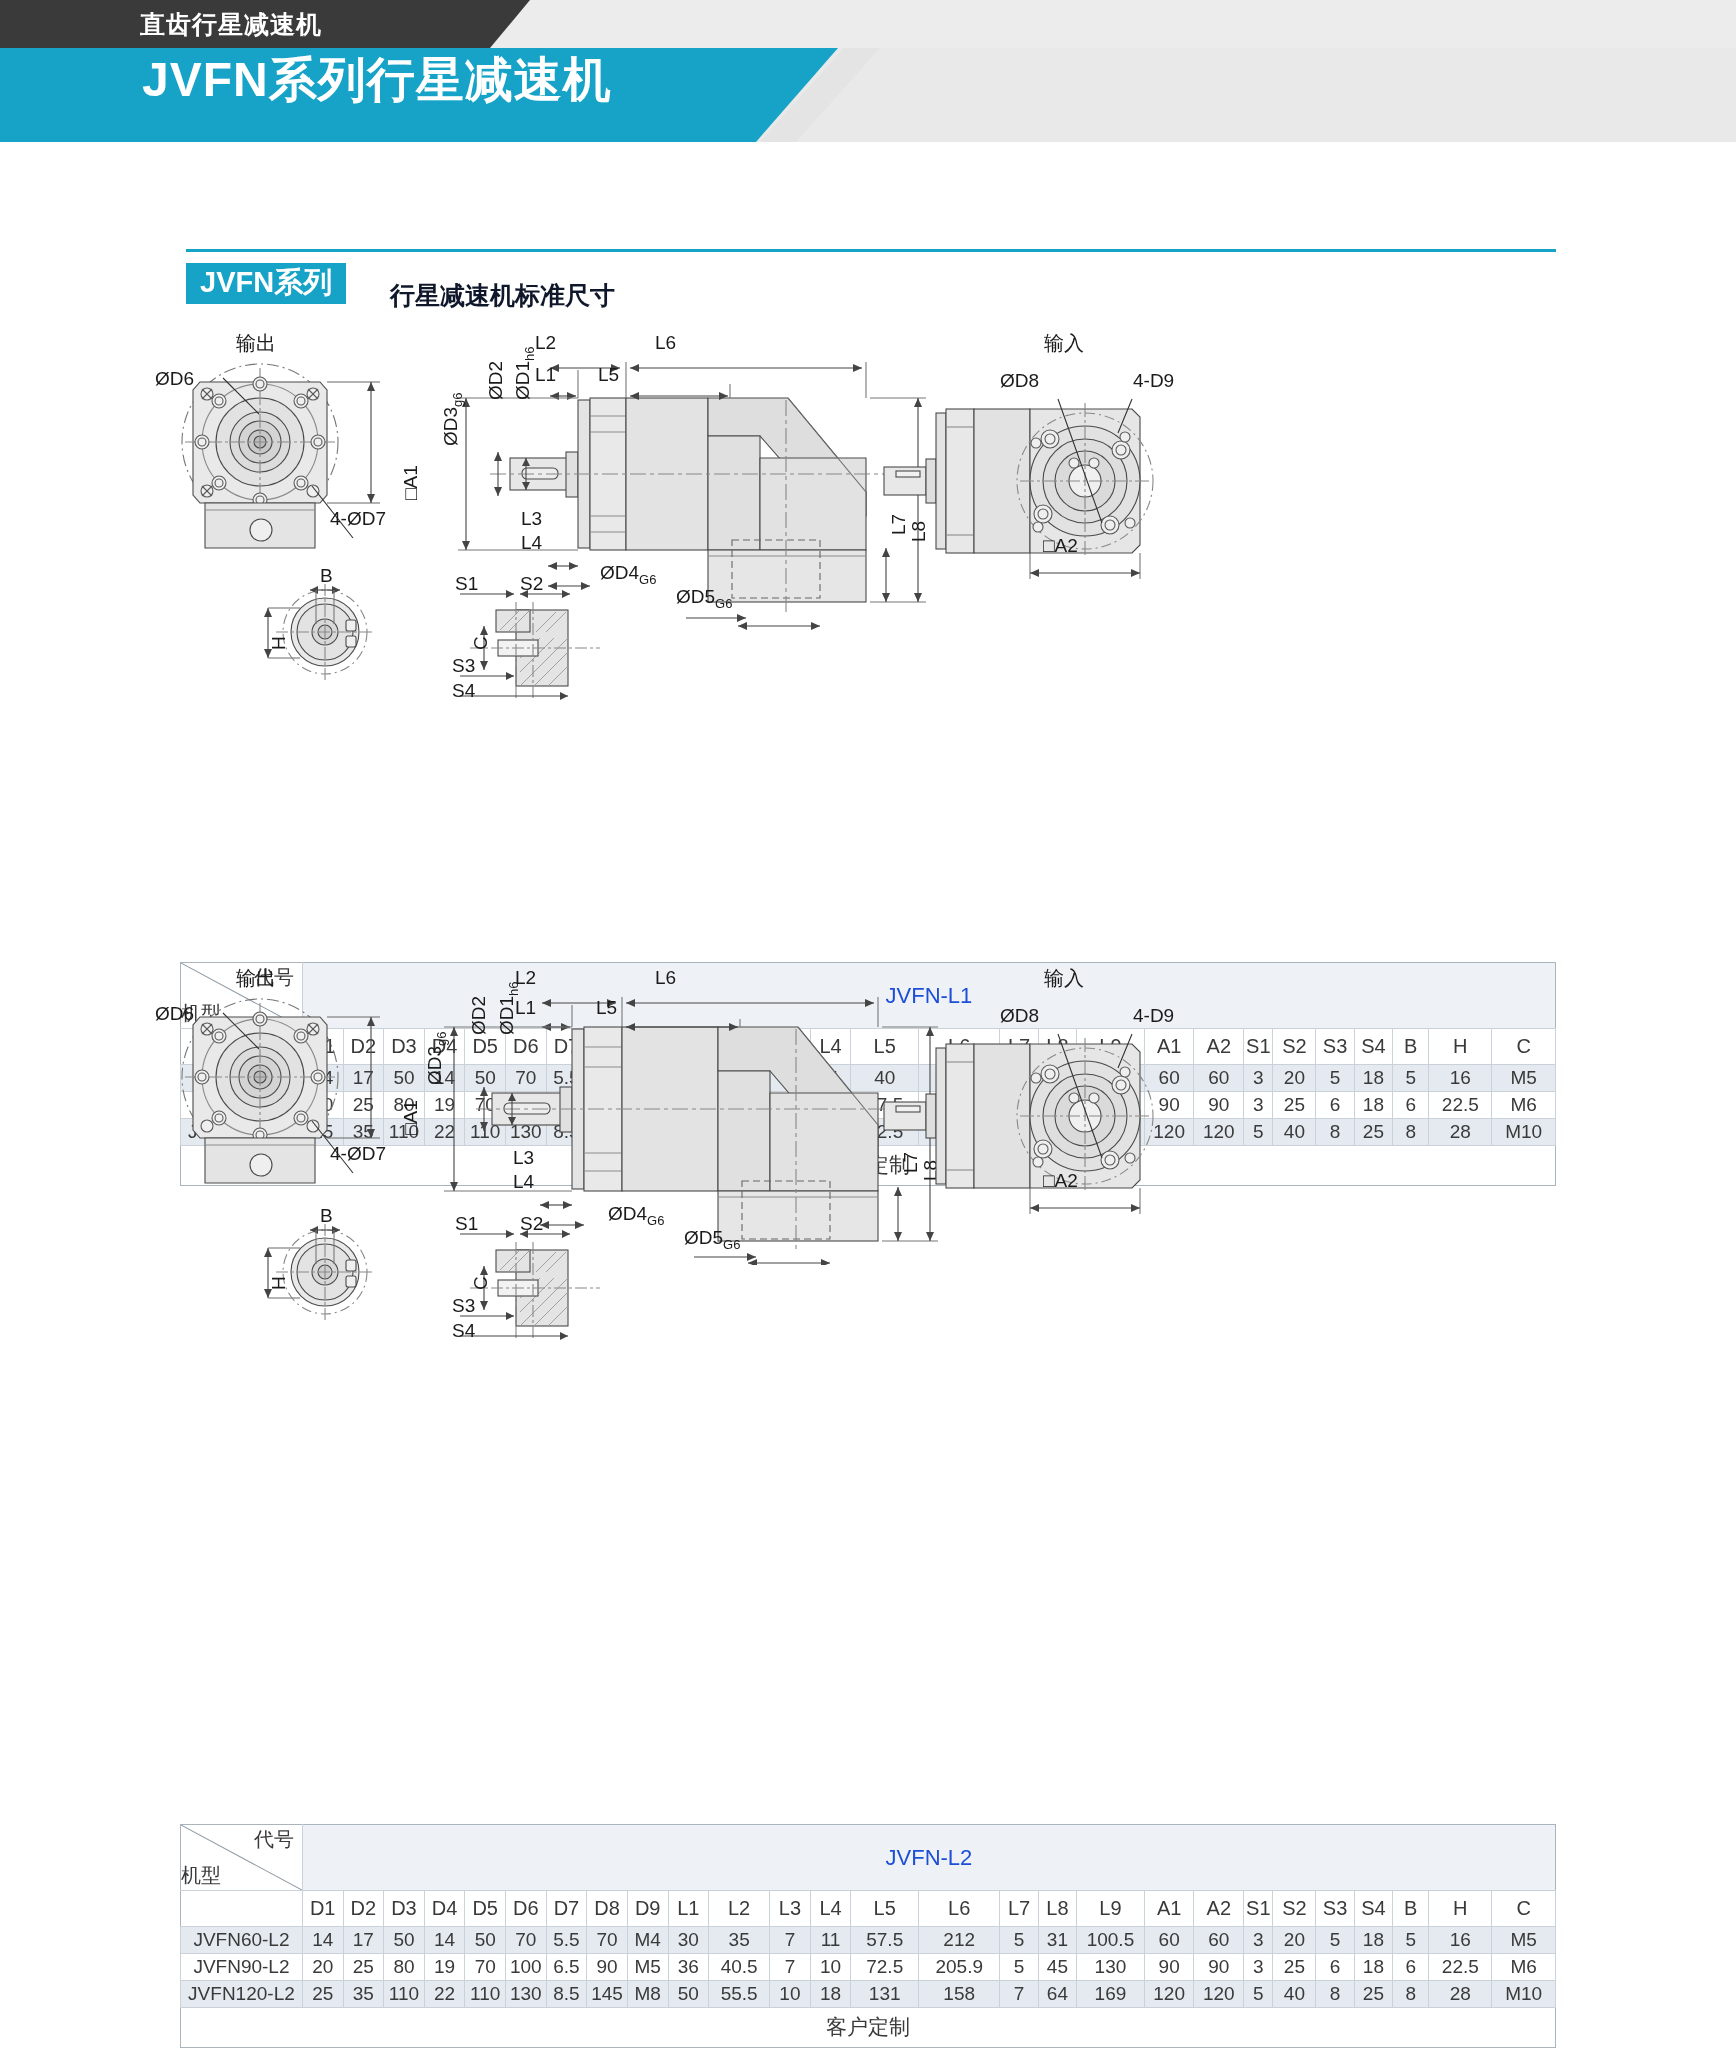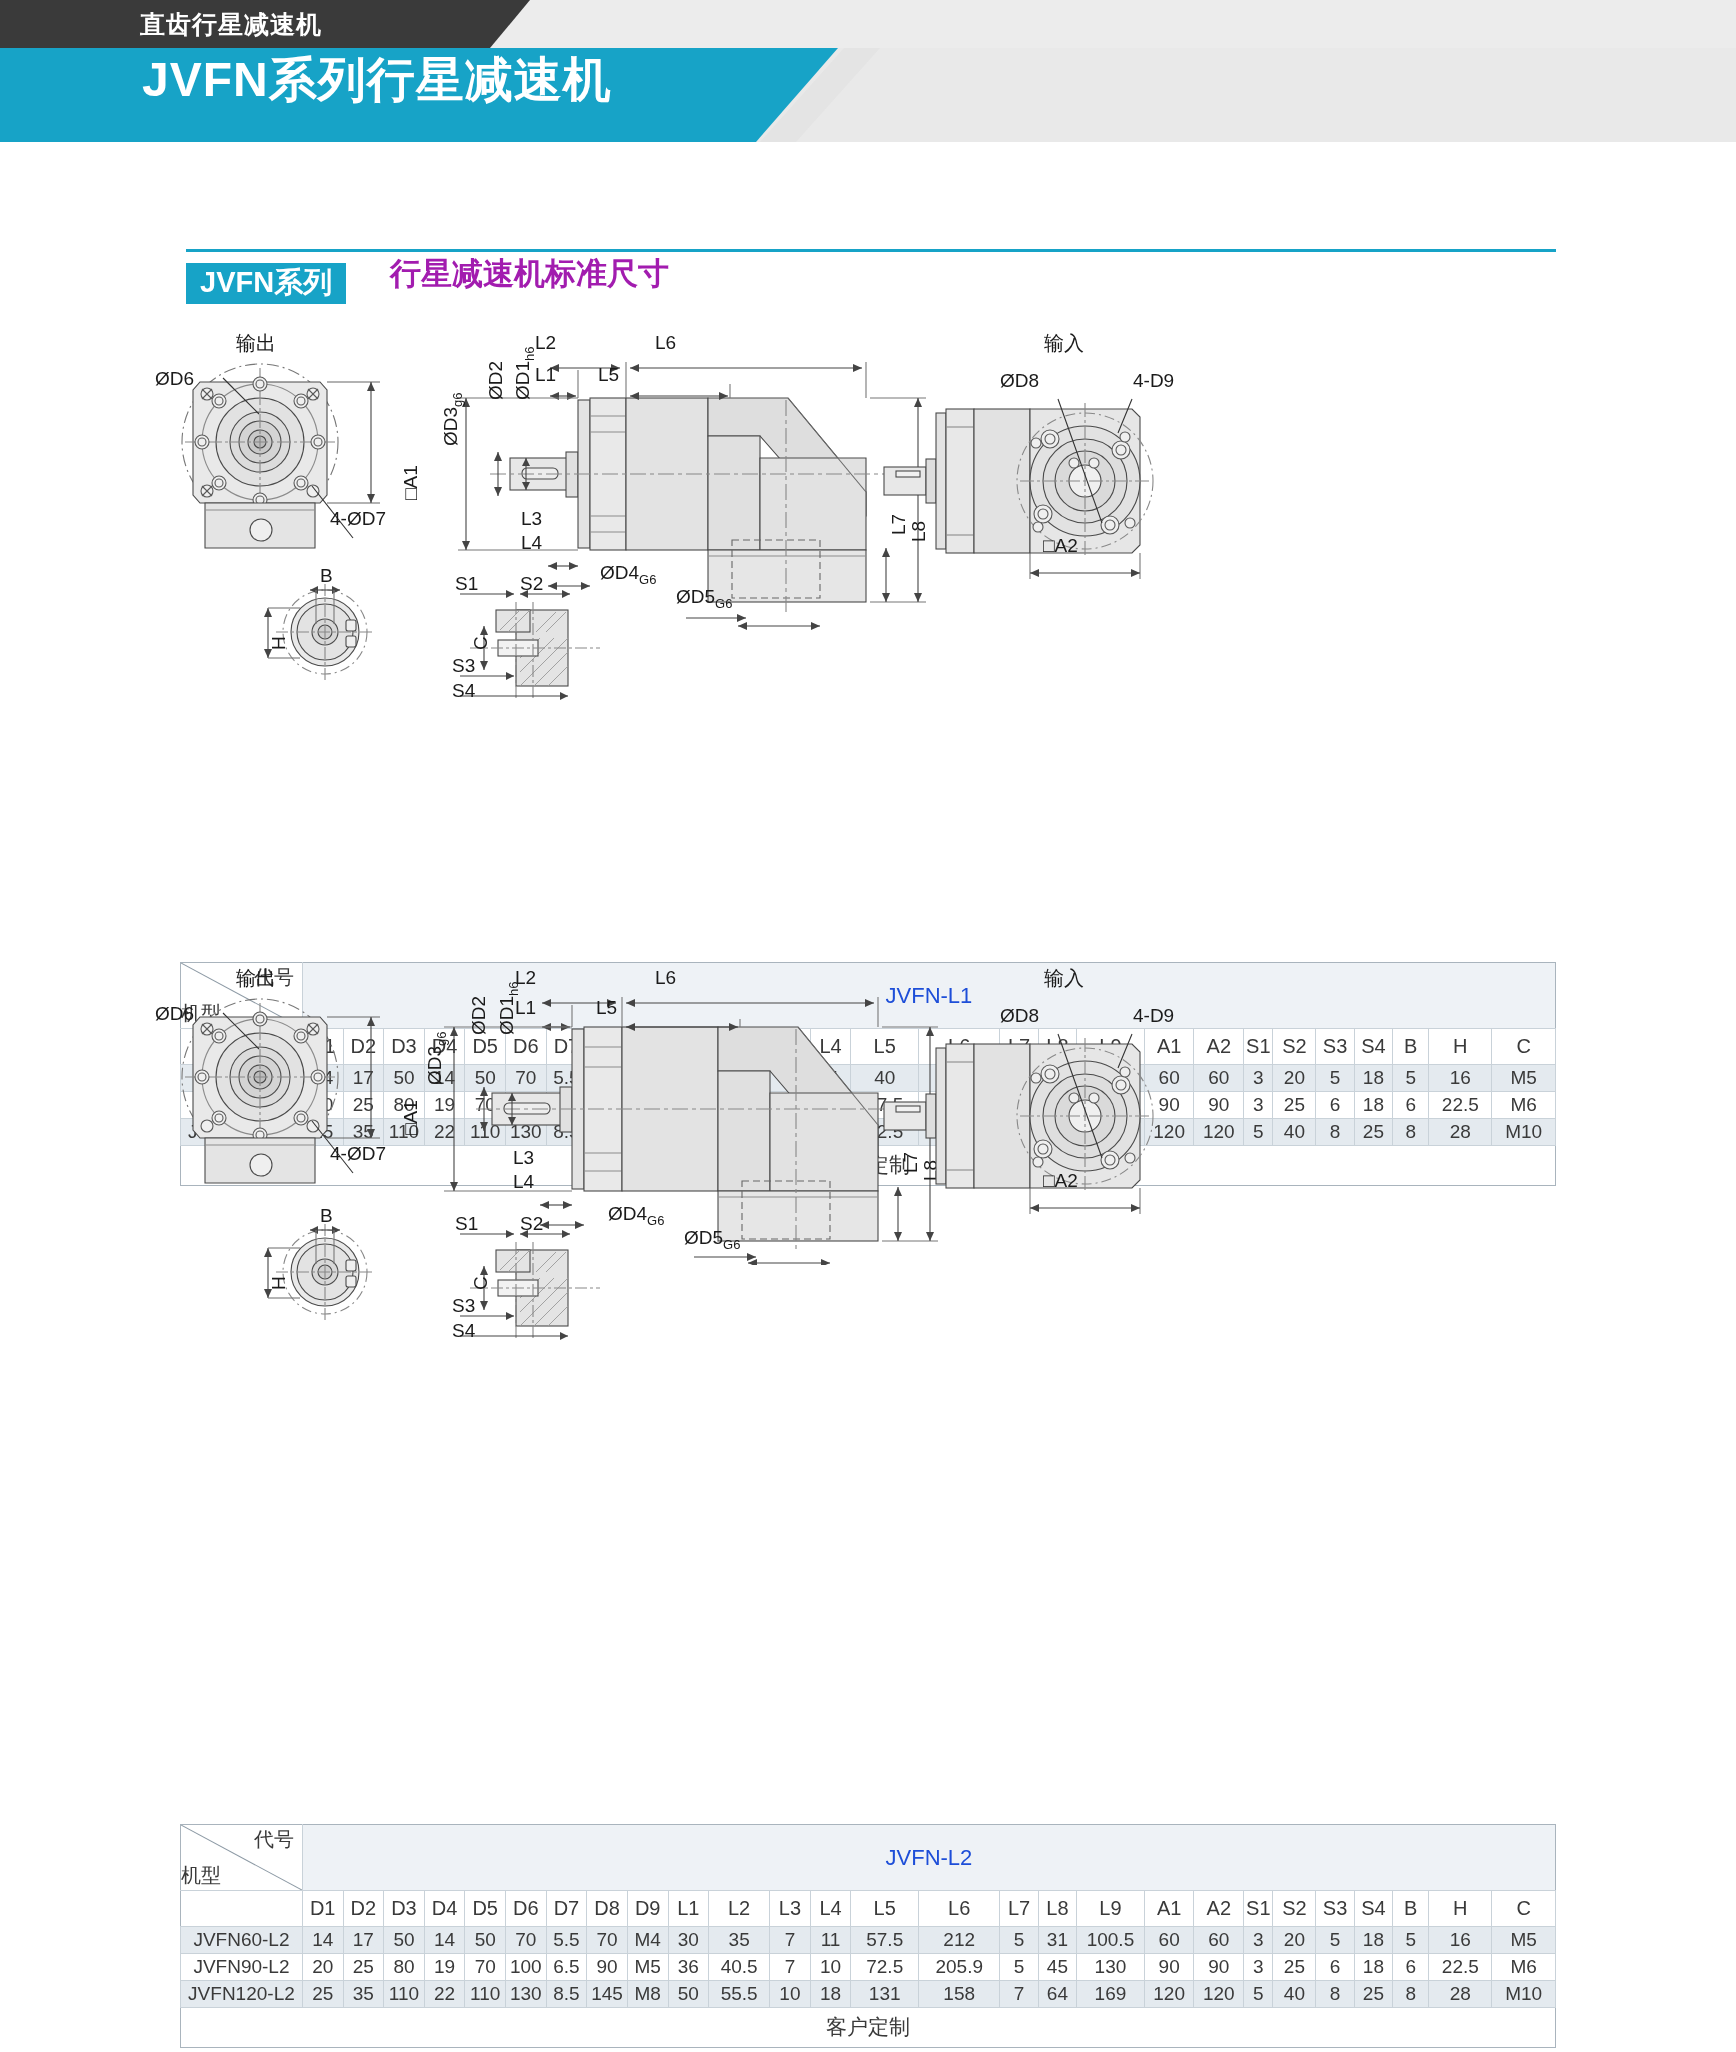--- a/index.html
+++ b/index.html
@@ -56,22 +56,22 @@
     background:#17a3c7;
   }
   .sh-badge {
     position:absolute; left:0; top:8px;
     background:#17a3c7; color:#fff;
     font-size:29px; font-weight:bold;
     padding:5px 14px 7px 14px;
     line-height:1.0;
   }
   .sh-title {
-    position:absolute; left:204px; top:0;
-    color:#a21caf; font-size:31px; font-weight:bold;
+    position:absolute; left:204px; top:25px;
+    color:#0f172a; font-size:25px; font-weight:bold;
     line-height:1.2;
   }
 
   
   .drawing { position:absolute; left:0; width:1736px; }
   .dw-label {
     position:absolute; font-size:20px; color:#1b1b1b; font-weight:500;
     white-space:nowrap;
   }
   .dim {

